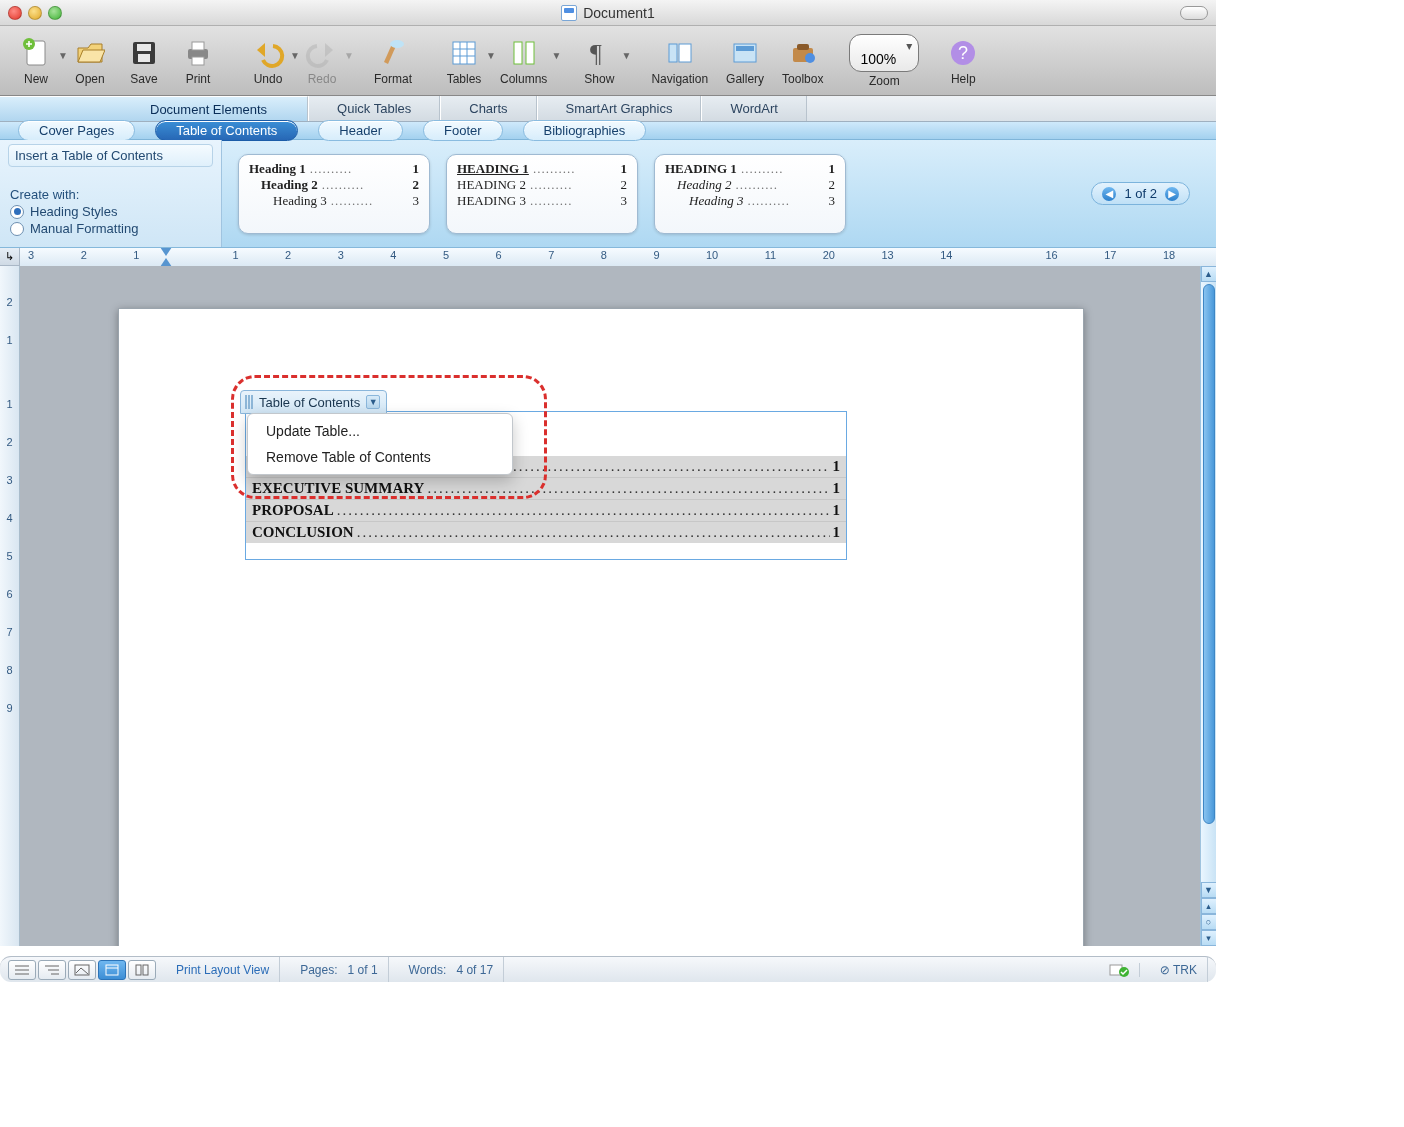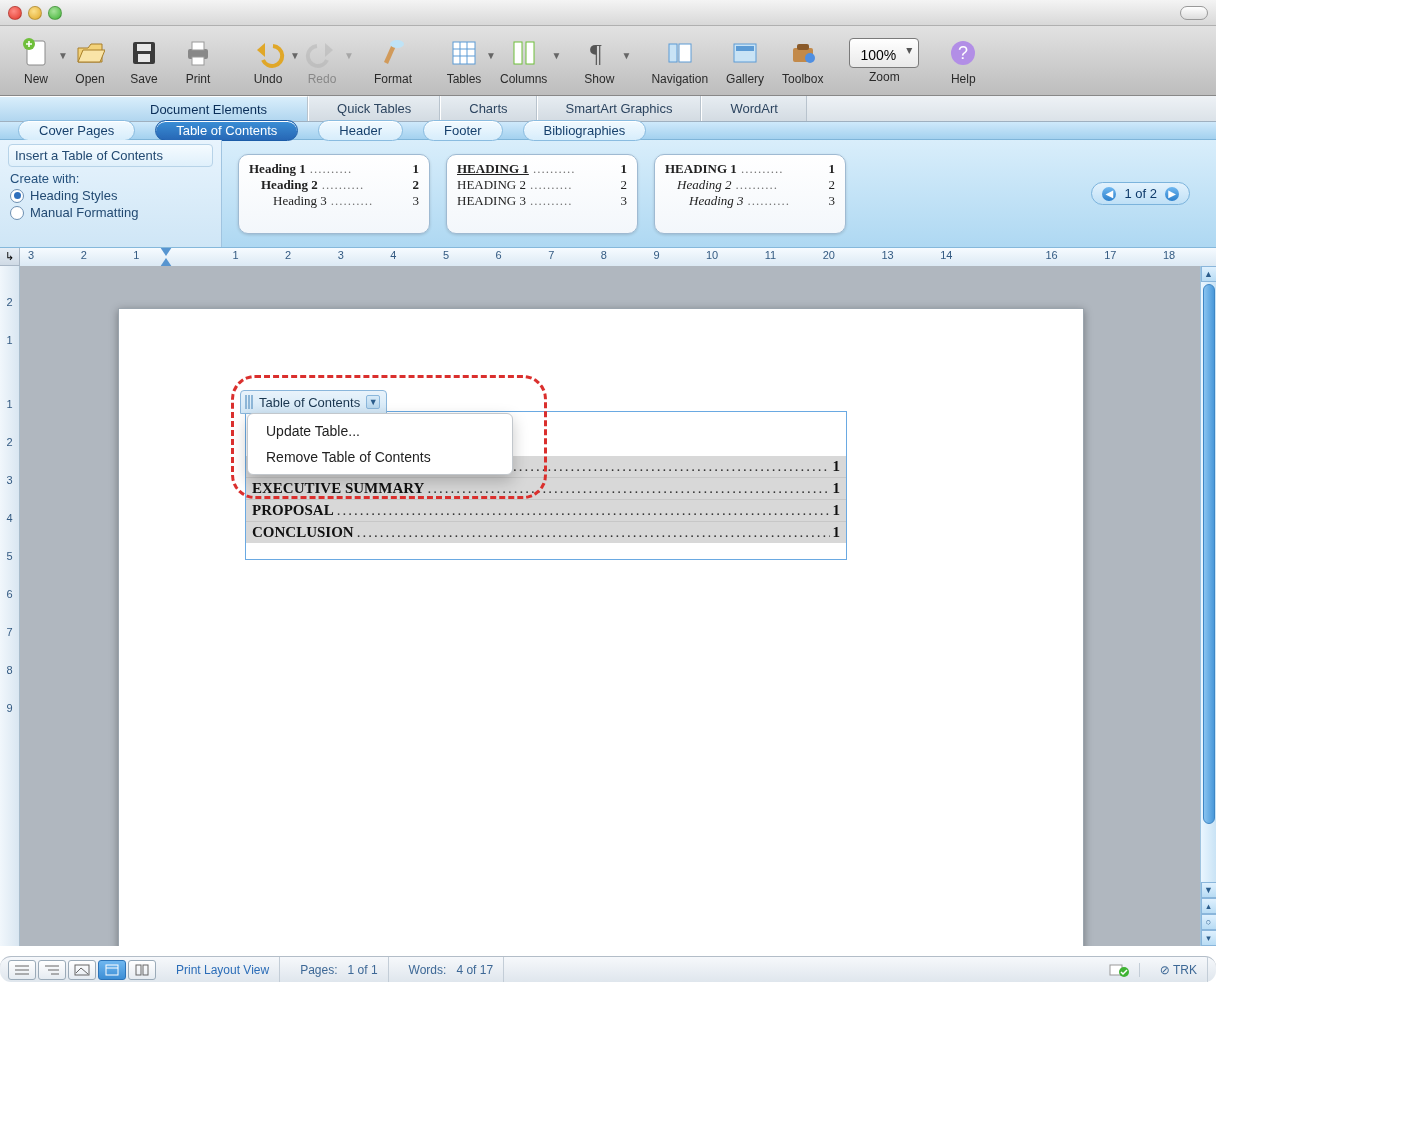--- a/index.html
+++ b/index.html
@@ -12,33 +12,33 @@
 .doc-icon{width:16px;height:16px;background:#fff;border:1px solid #7aa6d6;border-radius:2px;position:relative;}
 .doc-icon:before{content:"";position:absolute;top:2px;left:2px;right:2px;height:5px;background:#4f8fe2;border-radius:1px;}
 .pill-btn{ margin-left:auto; width:28px;height:14px;border:1px solid #999;border-radius:7px;background:linear-gradient(#fff,#ddd);}
 .toolbar { height:70px; background:linear-gradient(#e2e2e2,#bdbdbd); border-bottom:1px solid #888; display:flex; align-items:center; padding:0 10px; gap:2px; }
 .tbtn{ display:flex; flex-direction:column; align-items:center; gap:2px; padding:0 8px; color:#2a2a2a; font-size:12px;}
 .tbtn .ic{ width:36px;height:34px; display:flex;align-items:center;justify-content:center;}
 .tbtn.with-dd{position:relative;}
 .tbtn .dd{position:absolute; right:-6px; top:14px; font-size:10px; color:#666;}
 .sep{width:14px;}
 .zoom-box{display:flex;flex-direction:column;align-items:center;gap:2px;}
-.zoom-field{background:linear-gradient(#fff,#e9e9e9);border:1px solid #7a7a7a;border-radius:4px;padding:8px 22px 4px 10px;font-size:14px;position:relative;}
+.zoom-field{background:linear-gradient(#fff,#e9e9e9);border:1px solid #7a7a7a;border-radius:12px;padding:16px 22px 4px 10px;font-size:14px;position:relative;}
 .zoom-field:after{content:"▾";position:absolute;right:6px;top:4px;color:#555;font-size:12px;}
 .tabbar{height:26px;background:linear-gradient(#eef2f6,#dbe2e8);border-bottom:1px solid #9fb0c0;display:flex;}
 .tab{padding:3px 28px;border-right:1px solid #b8c3cd;border-left:1px solid #fff;color:#2d4560;font-size:13px;display:flex;align-items:center;background:linear-gradient(#e7edf2,#d3dbe2);text-align:right;}
 .tab:first-child{border-left:none;padding-left:150px;padding-right:40px;}
 .tab.active{background:linear-gradient(#d9eefb,#b1d6ef);color:#0a2e58; border-top:1px solid #fff;}
 .ribbon{height:18px;background:linear-gradient(#cfe9fb,#a3d1ef);border-bottom:1px solid #7fb5d9;display:flex;align-items:center;gap:20px;padding:0 18px;}
 .chip{background:linear-gradient(#f2faff,#d7edfb);border:1px solid #8abce0;border-radius:12px;padding:2px 20px;color:#16406c;font-size:13px;box-shadow:inset 0 1px 0 #fff;}
 .chip.active{background:linear-gradient(#3b8fd6,#2767b5);color:#fff;border-color:#1b5ca8;}
 .subpane{height:108px;background:linear-gradient(#d9eefb,#aed8f2);border-bottom:1px solid #85b8db;display:flex;}
 .sidepanel{width:222px;background:linear-gradient(#e8f4fd,#cfe6f6);border-right:1px solid #a0c4e0;padding:4px 8px;}
 .sidepanel .hdr{background:linear-gradient(#f5fbff,#dff0fb);border:1px solid #b7d3e8;border-radius:4px;padding:3px 6px;color:#234a72;font-size:13px;}
-.sidepanel .lbl{color:#24507c;font-size:13px;margin:4px 2px 2px;}
+.sidepanel .lbl{color:#24507c;font-size:13px;margin:20px 2px 2px;}
 .radio-row{display:flex;align-items:center;gap:6px;margin:2px 2px;color:#234a72;font-size:13px;}
 .radio{width:14px;height:14px;border-radius:50%;border:1px solid #6d8fb1;background:#fff;display:inline-flex;align-items:center;justify-content:center;}
 .radio.sel:after{content:"";width:7px;height:7px;border-radius:50%;background:#2f6fbc;}
 .gallery{flex:1;display:flex;align-items:center;gap:16px;padding:8px 16px;}
 .card{width:192px;height:80px;background:linear-gradient(#ffffff,#f3f7fb);border:1px solid #9fbad2;border-radius:10px;box-shadow:0 1px 3px rgba(0,0,0,.15);padding:6px 10px;font-family:Georgia,serif;color:#222;font-size:13px;}
 .card .row{display:flex;justify-content:space-between;}
 .card .row .dots{letter-spacing:1px;}
 .pager{margin-left:auto;margin-right:10px;display:flex;align-items:center;gap:8px;}
 .pager .bubble{background:linear-gradient(#e3f2fd,#bfe0f6);border:1px solid #7bb3dc;border-radius:14px;padding:3px 10px;display:flex;align-items:center;gap:8px;color:#0e3a6a;}
 .pager .arrow{width:14px;height:14px;border-radius:50%;background:linear-gradient(#6fb7f0,#2c80cc);color:#fff;display:flex;align-items:center;justify-content:center;font-size:10px;}
@@ -76,20 +76,24 @@
 </style>
 </head>
 <body>
 
 <div class="titlebar">
   <div class="traffic">
     <span class="dot red"></span>
     <span class="dot yellow"></span>
     <span class="dot green"></span>
   </div>
+  <div class="title-center">
+    <span class="doc-icon"></span>
+    <span>Document1</span>
+  </div>
   <div class="pill-btn"></div>
 </div>
 
 <div class="toolbar">
   <div class="tbtn with-dd">
       <div class="ic">
         <svg width="30" height="30">
           <rect x="6" y="3" width="18" height="24" rx="2" fill="#fff" stroke="#8a8a8a"></rect>
           <circle cx="8" cy="6" r="6" fill="#6fbf3b"></circle>
           <path d="M8 3v6M5 6h6" stroke="#fff" stroke-width="1.6"></path>

